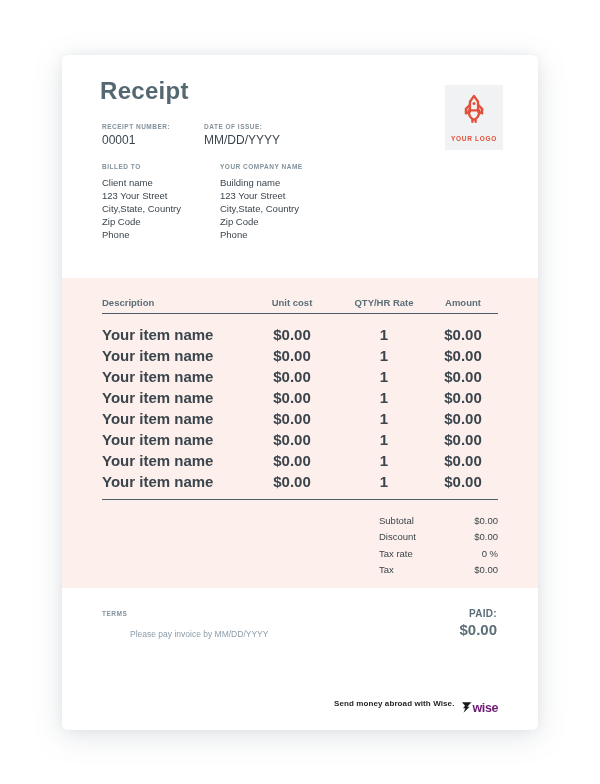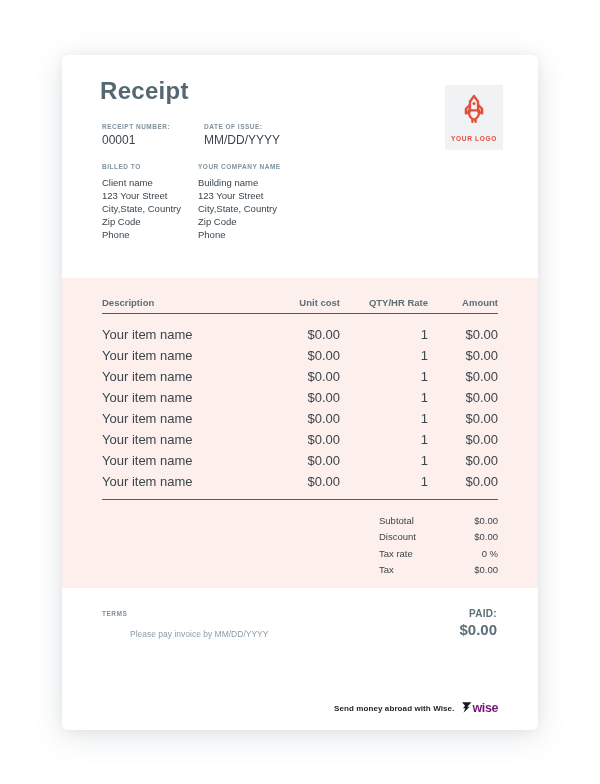--- a/index.html
+++ b/index.html
@@ -43,45 +43,45 @@
   }
   .logo-box .rocket { position: absolute; top: 8px; left: 50%; transform: translateX(-50%); }
   .logo-label {
     font-size: 6.5px; font-weight: bold; letter-spacing: 0.7px;
     color: #e2503c;
   }
 
   
   .party { position: absolute; top: 108px; }
   .party.billed   { left: 40px; }
-  .party.company  { left: 136px; }
+  .party.company  { left: 158px; }
   .party.contact  { left: 250px; top: 122px; }
   .party .lines { margin-top: 6px; }
   .addr-line { font-size: 9.5px; color: #3b454d; line-height: 13px; }
 
   
   .band {
     position: absolute; left: 0; top: 215px;
     width: 476px; height: 310px;
     background: #fdf0ec;
     padding: 0 40px;
     margin-top: 8px;
   }
   .tgrid {
     display: grid;
     grid-template-columns: 1fr 96px 88px 70px;
     align-items: center;
   }
   .thead { position: absolute; left: 40px; right: 40px; top: 18px; height: 18px;
            border-bottom: 1.5px solid #4d5d68; padding-bottom: 4px; }
   .thead .th { font-size: 9.5px; font-weight: bold; color: #5c6e78; }
-  .th.num, .cell.num { text-align: right; }
+  .th.num, .cell.num { text-align: center; }
   .rows { position: absolute; left: 40px; right: 40px; top: 46px; }
   .trow { height: 21px; }
-  .cell { font-size: 13px; color: #3b454d; }
+  .cell { font-size: 15px; color: #3b454d; font-weight: bold; }
 
   .totals-divider {
     position: absolute; left: 40px; right: 40px; top: 221px;
     border-bottom: 1.5px solid #4d5d68;
   }
   .totals { position: absolute; left: 56px; right: 40px; top: 234px; }
   .totals .trow2 { display: flex; height: 16.5px; align-items: center; }
   .totals .spacer { flex: 1; }
   .totals .tlabel { width: 70px; font-size: 9.5px; color: #3b454d; text-align: left; }
   .totals .tvalue { width: 49px; font-size: 9.5px; color: #3b454d; text-align: right; }
@@ -91,21 +91,21 @@
   .terms-text  { position: absolute; left: 40px; top: 574px;
                  font-size: 8.5px; color: #8c9ca7; margin-left: 28px; }
   .paid-label  { position: absolute; right: 41px; top: 553px;
                  font-size: 10px; font-weight: bold; color: #5c6e78;
                  letter-spacing: 0.3px; text-align: left; }
   .paid-amount { position: absolute; right: 41px; top: 566px;
                  font-size: 15px; font-weight: bold; color: #5c6e78; text-align: right; }
 
   .brand-row {
     position: absolute; right: 40px; top: 644px;
-    display: flex; align-items: center; gap: 7px;
+    display: flex; gap: 7px;
   }
   .tagline { font-size: 8px; font-weight: bold; color: #1d2023; letter-spacing: 0.1px; }
   .wise-logo { display: flex; align-items: center; gap: 1px; }
   .wise-word { font-size: 12.5px; font-weight: bold; color: #701a75; letter-spacing: -0.4px; }
 </style>
 </head>
 <body>
 
 <div class="canvas">
   <div class="page">

